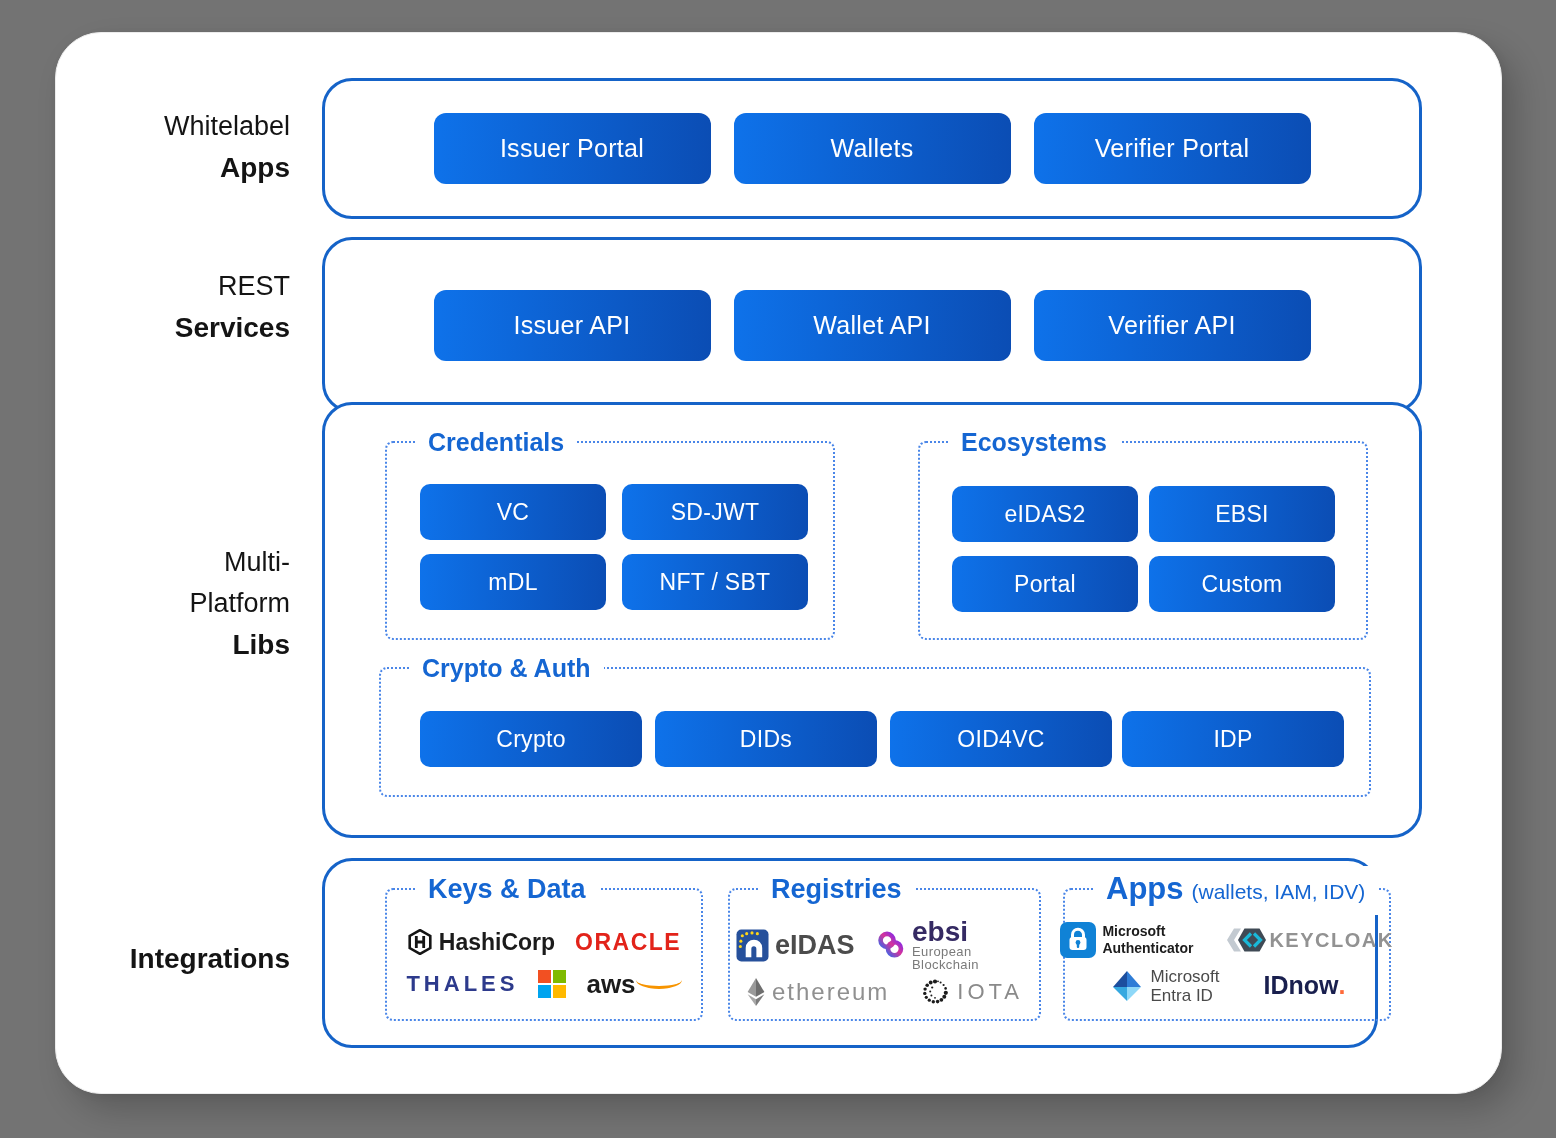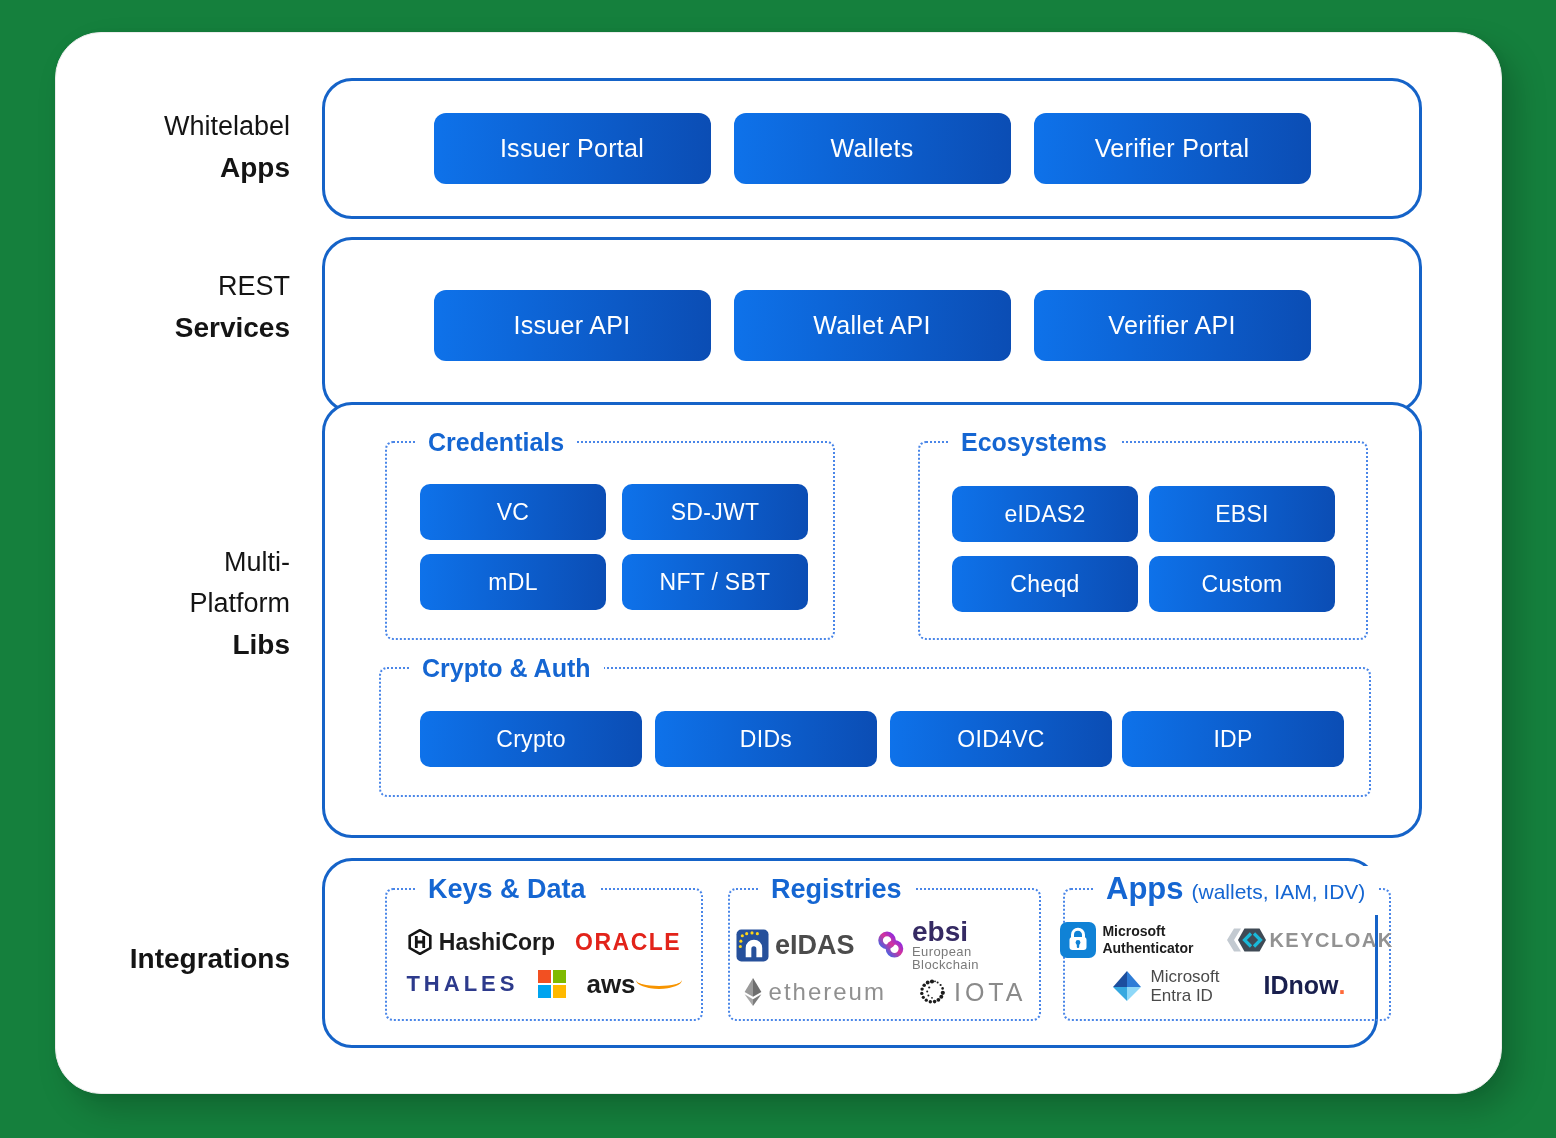--- a/index.html
+++ b/index.html
@@ -1,19 +1,19 @@
 <!DOCTYPE html>
 <html><head>
 <meta charset="utf-8">
 <style>
   * { box-sizing: border-box; margin: 0; padding: 0; }
   html,body { background:#ffffff; }
   .page {
     position: relative; width: 1556px; height: 1138px;
-    background: #15803d; overflow: hidden;
+    background: #737373; overflow: hidden;
     font-family: "Liberation Sans", sans-serif;
   }
   .card {
     position: absolute; left: 55px; top: 32px; width: 1447px; height: 1062px;
     background: #ffffff; border: 1px solid #ececec; border-radius: 46px;
     box-shadow: 14px 16px 32px rgba(0,0,0,0.20), 2px 2px 8px rgba(0,0,0,0.05);
   }
   
   .layer-label { position: absolute; left: 55px; width: 235px; text-align: right; color:#141414; }
   .layer-label .ln { font-size: 27px; line-height: 41px; font-weight: 400; }
@@ -75,21 +75,21 @@
   .ms-grid i { display:block; }
   .aws { display:flex; flex-direction:row; align-items:center; }
   .aws-text { font-size:26px; font-weight:700; color:#1b1b1b; letter-spacing:0; line-height:24px; }
   .aws-smile { width:46px; height:18px; border-radius:50%; border-bottom:3.5px solid #f79400; margin-top:-9px; }
 
   .eidas-text { font-size:27px; font-weight:700; color:#4c4c4c; }
   .ebsi-col { display:flex; flex-direction:column; line-height:1; }
   .ebsi-text { font-size:28px; font-weight:700; color:#352a63; line-height:26px; }
   .ebsi-sub { font-size:13px; color:#7a7a7a; letter-spacing:.4px; }
   .eth-text { font-size:24px; color:#909090; letter-spacing:2px; }
-  .iota-text { font-size:25px; color:#8a8a8a; letter-spacing:4px; }
+  .iota-text { font-size:22px; color:#8a8a8a; letter-spacing:4px; }
 
   .two-line { display:flex; flex-direction:column; }
   .msauth-text { font-size:14px; font-weight:700; color:#1c1c1c; line-height:17px; }
   .keycloak-text { font-size:20px; font-weight:700; color:#929292; letter-spacing:1.5px; }
   .entra-text { font-size:17px; color:#4a4a4a; line-height:19px; }
   .idnow-text { font-size:25px; font-weight:800; color:#191f4e; }
   .idnow-dot { color:#ff6a39; }
 </style>
 </head>
 <body>
@@ -135,21 +135,21 @@
       <div class="chip chip-sm c0">VC</div>
       <div class="chip chip-sm c1">SD-JWT</div>
       <div class="chip chip-sm c2">mDL</div>
       <div class="chip chip-sm c3">NFT / SBT</div>
     </div>
 
     <div class="dotted" id="grp-ecosystems">
       <div class="g-title">Ecosystems</div>
       <div class="chip chip-sm e0">eIDAS2</div>
       <div class="chip chip-sm e1">EBSI</div>
-      <div class="chip chip-sm e2">Cheqd</div>
+      <div class="chip chip-sm e2">Portal</div>
       <div class="chip chip-sm e3">Custom</div>
     </div>
 
     <div class="dotted" id="grp-crypto">
       <div class="g-title">Crypto &amp; Auth</div>
       <div class="chip chip-md k0">Crypto</div>
       <div class="chip chip-md k1">DIDs</div>
       <div class="chip chip-md k2">OID4VC</div>
       <div class="chip chip-md k3">IDP</div>
     </div>

